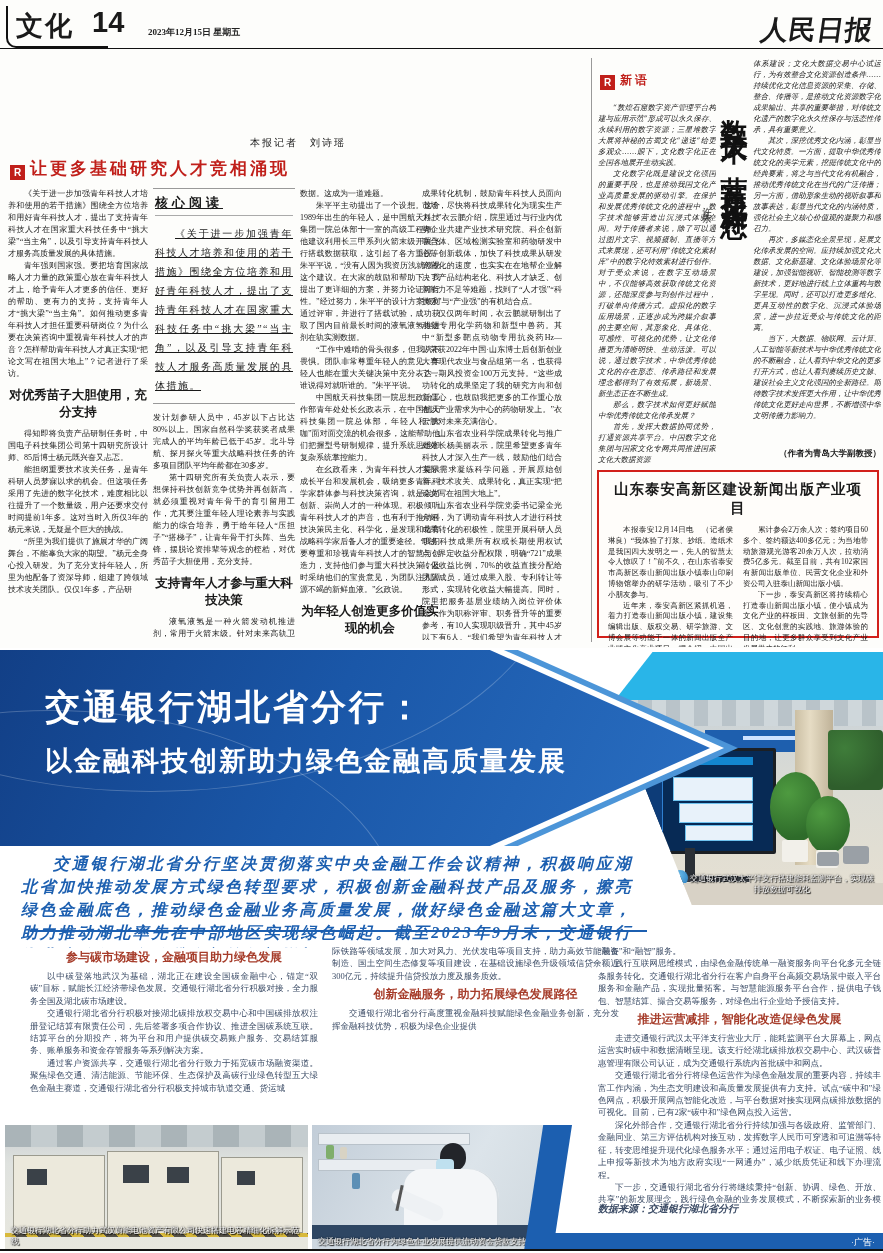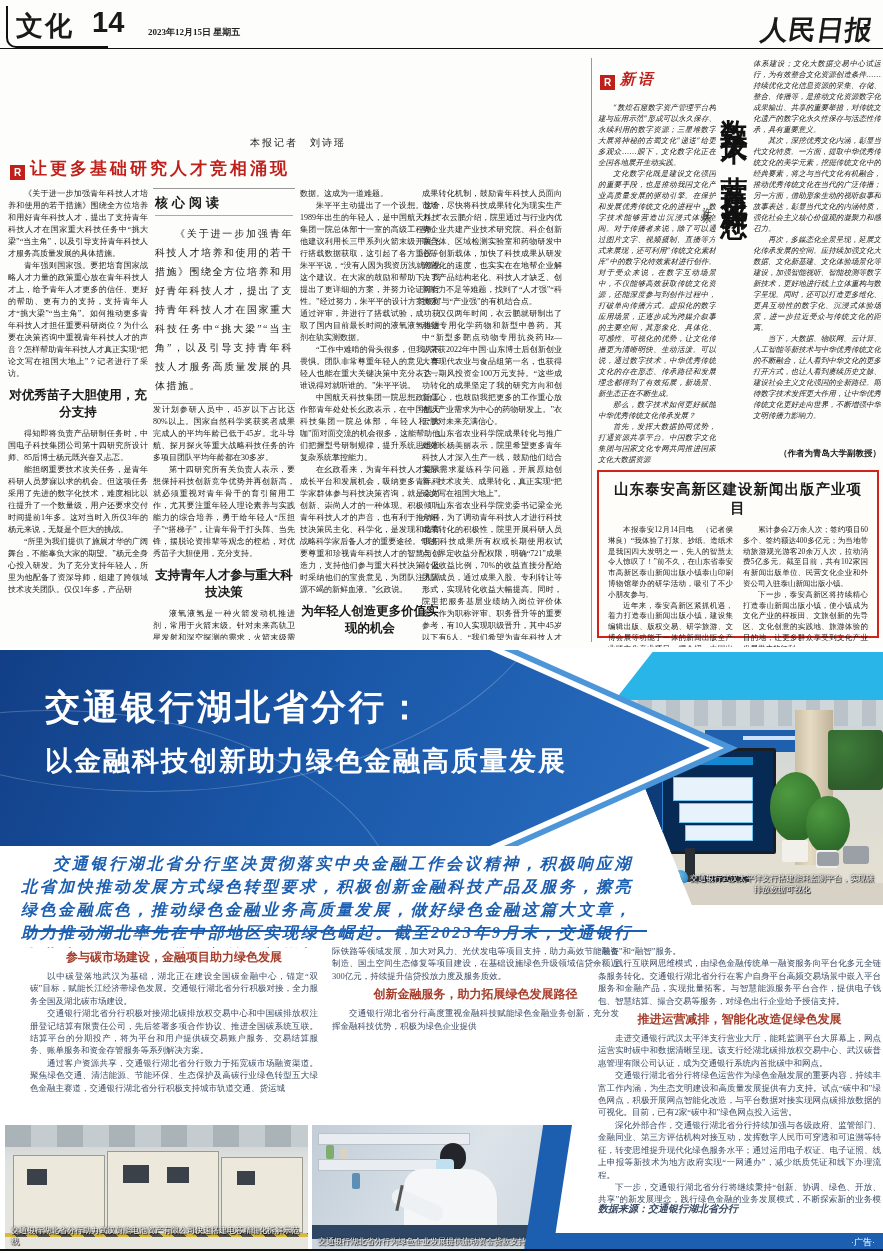--- a/index.html
+++ b/index.html
@@ -32,31 +32,31 @@
                font-weight:bold;font-size:17px;letter-spacing:3px;}
   .ncol{top:188px;height:452px;overflow:hidden;font-size:8px;line-height:12px;text-align:justify;}
   .ncol p{margin:0;text-indent:2em;}
   .ncol p.cont{text-indent:0;}
   .subhead{font-family:"Liberation Sans","DejaVu Sans",sans-serif;font-weight:bold;
            font-size:12.5px;line-height:17px;text-align:center;margin:7px 0;text-indent:0;}
   .col1{left:8px;width:140px;}
   .col2{left:153px;width:142px;}
   .col3{left:300px;width:140px;}
   .col4{left:422px;width:140px;}
-  .core-box{border-top:1px solid #999;border-bottom:1px solid #999;padding:6px 2px 8px;margin-bottom:0;}
+  .core-box{border-top:1px solid #999;border-bottom:1px solid #999;padding:6px 2px 8px;margin-bottom:8px;text-decoration:underline;}
   .core-title{font-family:"Liberation Sans",sans-serif;font-weight:bold;font-size:13px;
               letter-spacing:4px;margin:2px 0 6px;}
   .core-rule{height:1px;background:#aaa;margin-bottom:8px;}
   .core-body{font-size:10px;line-height:19px;letter-spacing:1.5px;text-align:justify;
              text-indent:2em;margin:0;}
   .vrule-main{left:591px;top:58px;width:1px;height:584px;background:#999;}
 
   
   .xy-kicker{left:600px;top:70px;}
-  .xy-kicker .kicker-text{font-size:15px;font-style:italic;}
+  .xy-kicker .kicker-text{font-size:12px;}
   .kai{font-family:"DejaVu Serif","Liberation Serif",serif;font-style:italic;
        font-size:7.5px;line-height:11px;text-align:justify;overflow:hidden;}
   .kai p{margin:0;text-indent:2em;}
   .kai p.cont{text-indent:0;}
   .xy-left{left:598px;top:102px;width:118px;height:362px;}
   .xy-right{left:753px;top:58px;width:128px;height:386px;}
   .xy-title{left:716px;top:98px;height:372px;writing-mode:vertical-rl;
             font-family:"Liberation Sans","DejaVu Sans",sans-serif;font-weight:600;
             font-size:27px;letter-spacing:6px;color:#111;}
   .xy-author{left:700px;top:200px;writing-mode:vertical-rl;font-size:9px;letter-spacing:3px;color:#333;}

